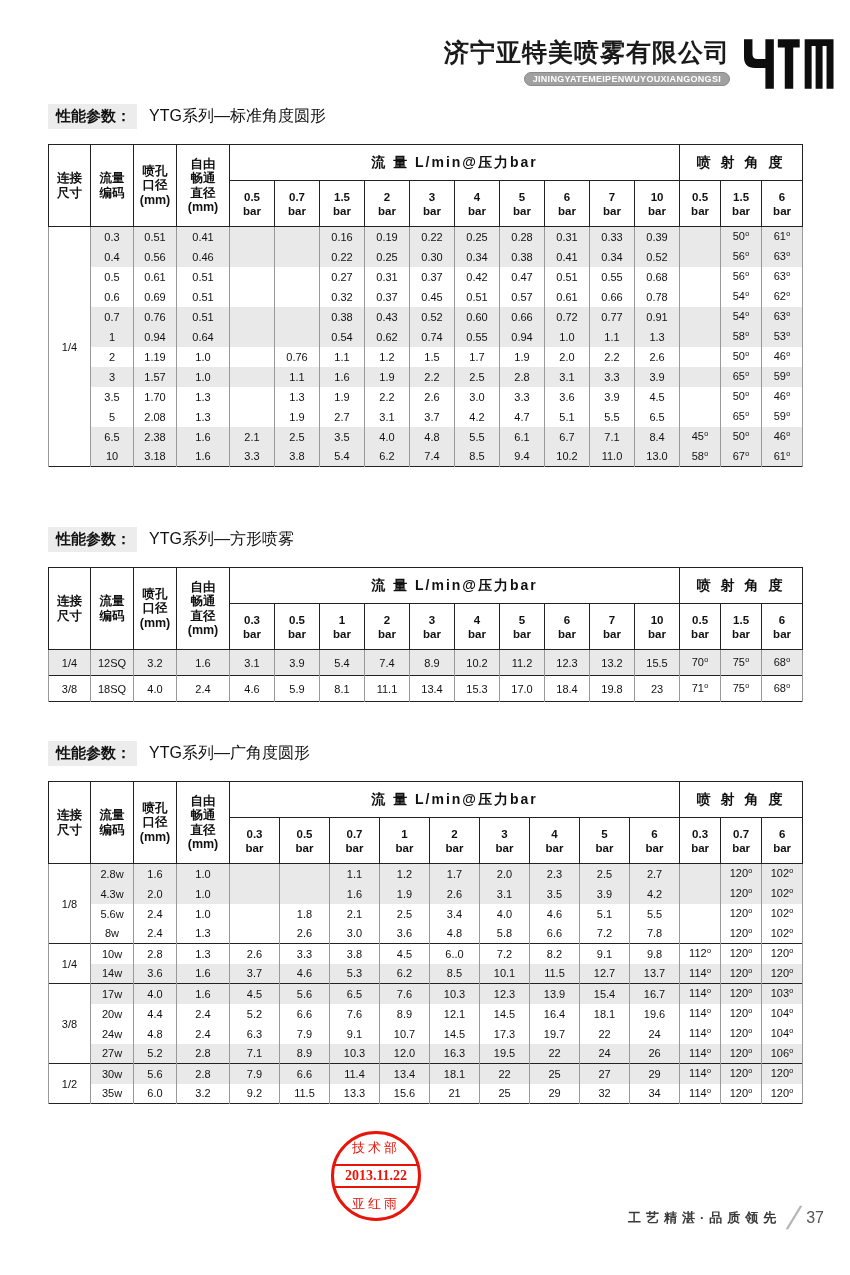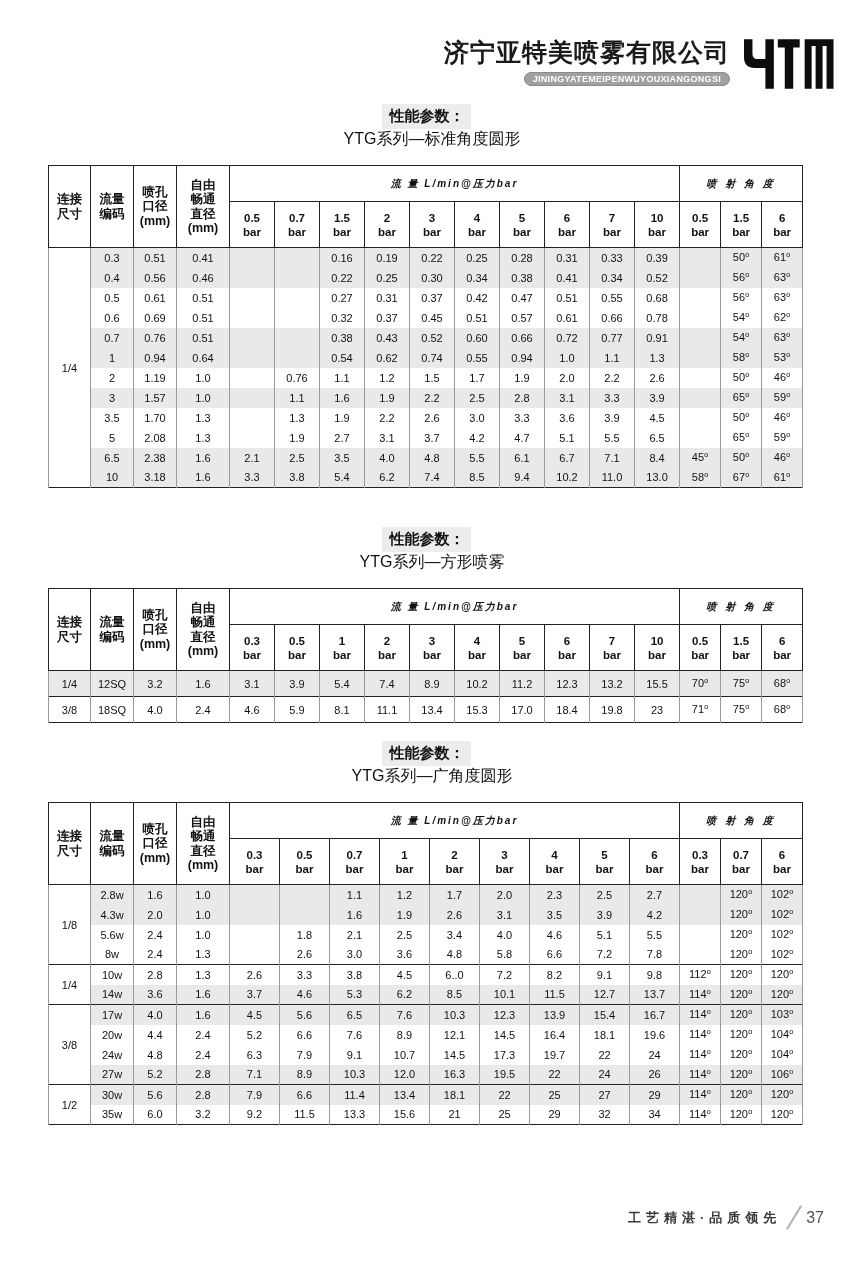--- a/index.html
+++ b/index.html
@@ -11,31 +11,31 @@
   .header { position:absolute; top:36px; right:14px; display:flex; gap:14px; align-items:flex-start;margin-left:33px; }
   .company { display:flex; flex-direction:column; align-items:flex-end; }
   .company-cn { font-size:25px; font-weight:bold; letter-spacing:1px; color:#1a1a1a; }
   .company-pill { background:#a0a0a0; color:#fff; border:1.5px solid #8a8a8a; border-radius:9px;
     font-size:9px; font-weight:bold; padding:1px 8px; letter-spacing:.3px; margin-top:3px; white-space:nowrap; }
   .logo { margin-top:0; }
 
   
   .sec { position:absolute; left:48px; width:756px; }
   .sec1 { top:104px; } .sec2 { top:527px; } .sec3 { top:741px; }
-  .sec-head { display:flex; align-items:center; margin-bottom:15px;flex-direction:column; }
+  .sec-head { display:flex; align-items:center; margin-bottom:15px; }
   .sec-label { background:#ececec; font-weight:bold; font-size:15px; padding:3px 6px 3px 8px; color:#111; }
   .sec-title { font-size:16px; margin-left:12px; color:#111; }
 
   
   table.perf { border-collapse:collapse; table-layout:fixed; width:754px; border:1.5px solid #222; }
   table.perf th { border:1px solid #222; text-align:center; vertical-align:middle; font-weight:bold; color:#111; padding:0; background:#fff; }
   table.perf thead tr:nth-child(1) { height:36px; }
   table.perf thead tr:nth-child(2) { height:46px; }
   .hdr4 div { font-size:12.5px; line-height:14.5px; }
-  .group-hdr { font-size:10px; letter-spacing:2px;font-style:italic; }
+  .group-hdr { font-size:14px; letter-spacing:2px; }
   .group-hdr.angle { letter-spacing:3px; }
   .press div { font-size:11.5px; line-height:14px; }
   table.perf td { border-left:1px solid #999; border-right:1px solid #999; text-align:center;
     vertical-align:middle; font-size:11px; color:#111; height:20px; padding:0; background:#fff; }
   table.t2 td { height:26px; }
   table.perf tr.shaded td { background:#e9e9e9; }
   table.perf td.size-cell.multi { background:#fff; }
   table.perf tr.group-start td { border-top:1.4px solid #222; }
   table.perf tbody tr:first-child td { border-top:1.2px solid #222; }
 
@@ -850,20 +850,25 @@
             <td class="num">32</td>
             <td class="num">34</td>
             <td class="num angle">114⁰</td>
             <td class="num angle">120⁰</td>
             <td class="num angle">120⁰</td>
           </tr>
         </tbody>
       </table>
   </section>
 
+  <div class="stamp">
+    <div class="stamp-top">技术部</div>
+    <div class="stamp-mid">2013.11.22</div>
+    <div class="stamp-bot">亚红雨</div>
+  </div>
 
   <div class="footer">
     <span class="tagline">工艺精湛·品质领先</span>
     <span class="slash">/</span>
     <span class="pageno">37</span>
   </div>
 
 </div>
 
 </body></html>

